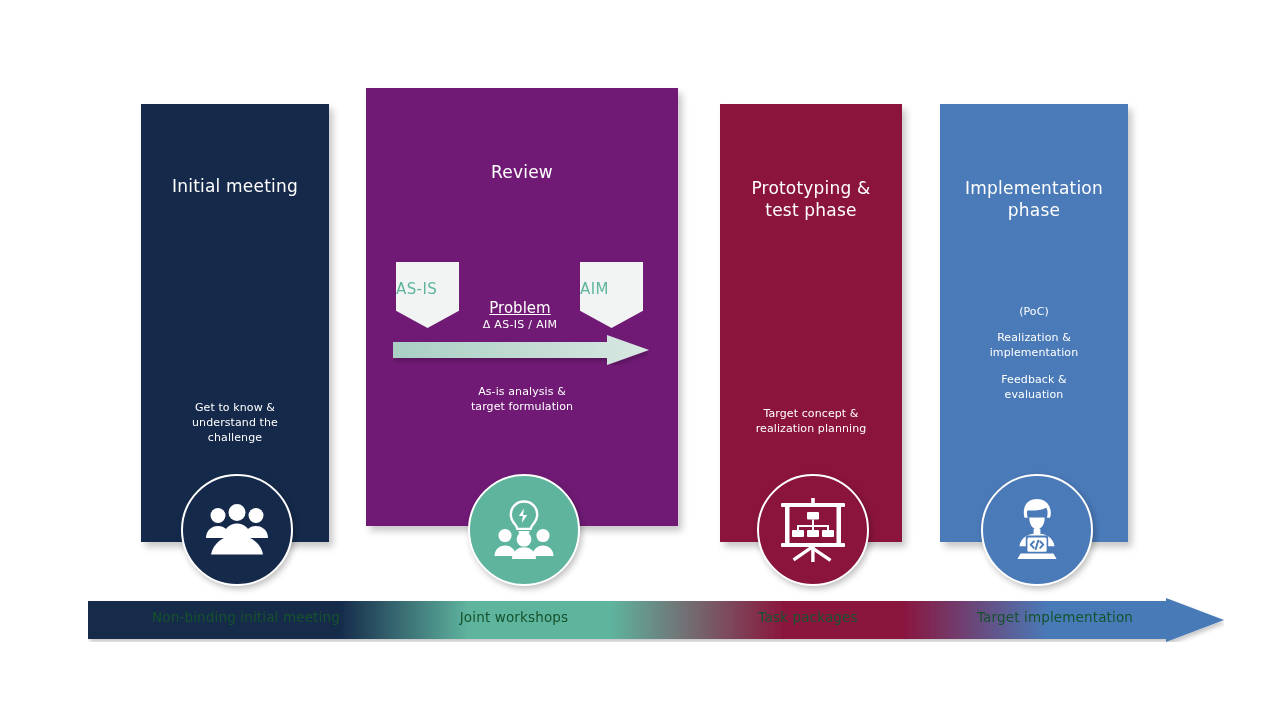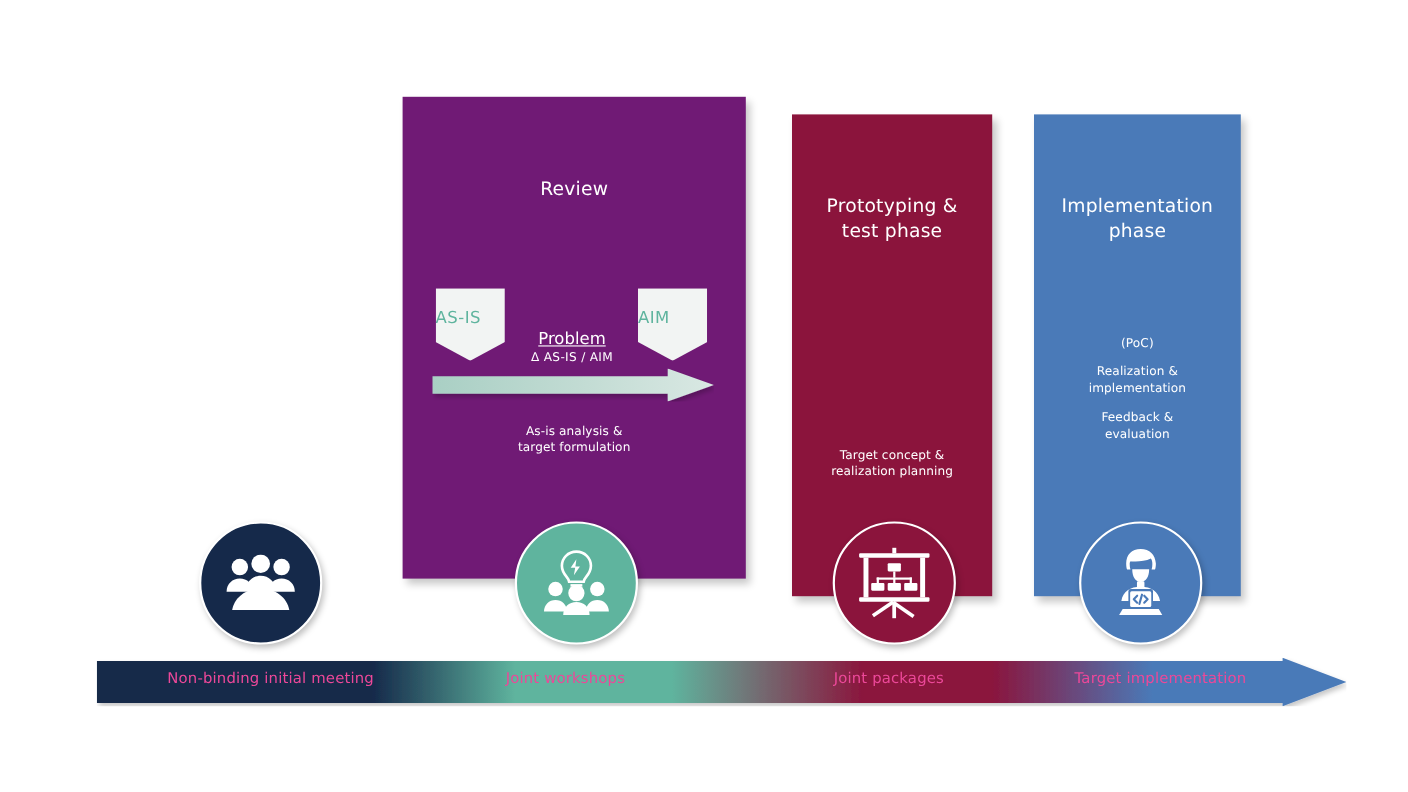--- a/index.html
+++ b/index.html
@@ -146,36 +146,44 @@
     top: 598px;
     width: 1136px;
     height: 38px;
     z-index: 3;
   }
   .bottom-label {
     position: absolute;
     top: 0;
     height: 38px;
     line-height: 38px;
-    color: #ec4899;
+    color: #14532d;
     font-size: 13.5px;
     letter-spacing: 0.15px;
     text-align: center;
     white-space: nowrap;
   }
   #blabel-0 { left:  32px; width: 252px; }
   #blabel-1 { left: 315px; width: 222px; }
   #blabel-2 { left: 620px; width: 200px; }
   #blabel-3 { left: 850px; width: 234px; }
 </style>
 </head>
 <body>
 
 <div class="stage">
 
+  <div class="col" id="col-initial">
+    <div class="col-title">Initial meeting</div>
+    <div class="col-body">
+      <span>Get to know &amp;</span><br>
+      <span>understand the</span><br>
+      <span>challenge</span>
+    </div>
+  </div>
 
   <div class="col" id="col-review">
     <div class="col-title">Review</div>
     <div class="col-body">
       <span>As-is analysis &amp;</span><br>
       <span>target formulation</span>
     </div>
   </div>
 
   <svg class="review-arrow" viewBox="0 0 256 30">
@@ -323,17 +331,17 @@
       <filter id="tlShadow" x="-5%" y="-60%" width="115%" height="240%">
         <feDropShadow dx="2" dy="3" stdDeviation="2.2" flood-color="#000" flood-opacity="0.22"></feDropShadow>
       </filter>
     </defs>
     <path d="M0,3 L1078,3 L1078,0 L1136,22 L1078,44 L1078,41 L0,41 Z" fill="url(#tlGrad)" filter="url(#tlShadow)"></path>
   </svg>
 
   <div class="bottom-labels">
     <div class="bottom-label" id="blabel-0">Non-binding initial meeting</div>
     <div class="bottom-label" id="blabel-1">Joint workshops</div>
-    <div class="bottom-label" id="blabel-2">Joint packages</div>
+    <div class="bottom-label" id="blabel-2">Task packages</div>
     <div class="bottom-label" id="blabel-3">Target implementation</div>
   </div>
 
 </div>
 
 </body></html>

